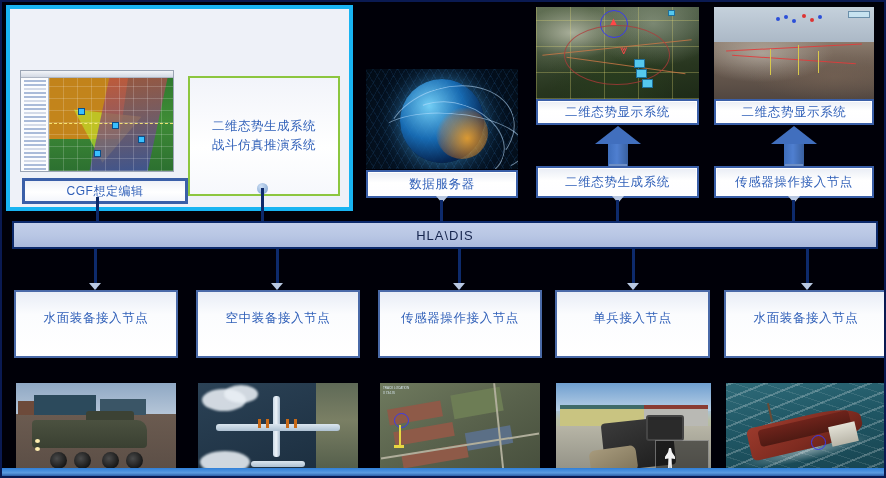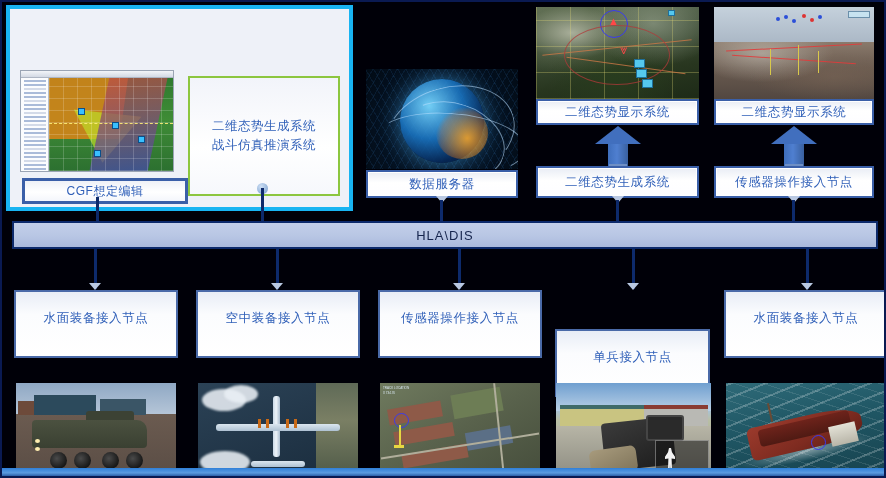--- a/index.html
+++ b/index.html
@@ -486,21 +486,21 @@
 
   <div class="node" style="left:12px;width:164px;">
     <span>水面装备接入节点</span>
   </div>
   <div class="node" style="left:194px;width:164px;">
     <span>空中装备接入节点</span>
   </div>
   <div class="node" style="left:376px;width:164px;">
     <span>传感器操作接入节点</span>
   </div>
-  <div class="node" style="left:553px;width:155px;margin-top:39px;">
+  <div class="node" style="left:553px;width:155px;">
     <span>单兵接入节点</span>
   </div>
   <div class="node" style="left:722px;width:164px;">
     <span>水面装备接入节点</span>
   </div>
 
   <div class="simshot veh" style="left:14px;width:160px;">
     <div class="skyv"></div>
     <div class="gnd"></div>
     <div class="cont" style="left:18px;top:12px;width:62px;height:20px;"></div>

